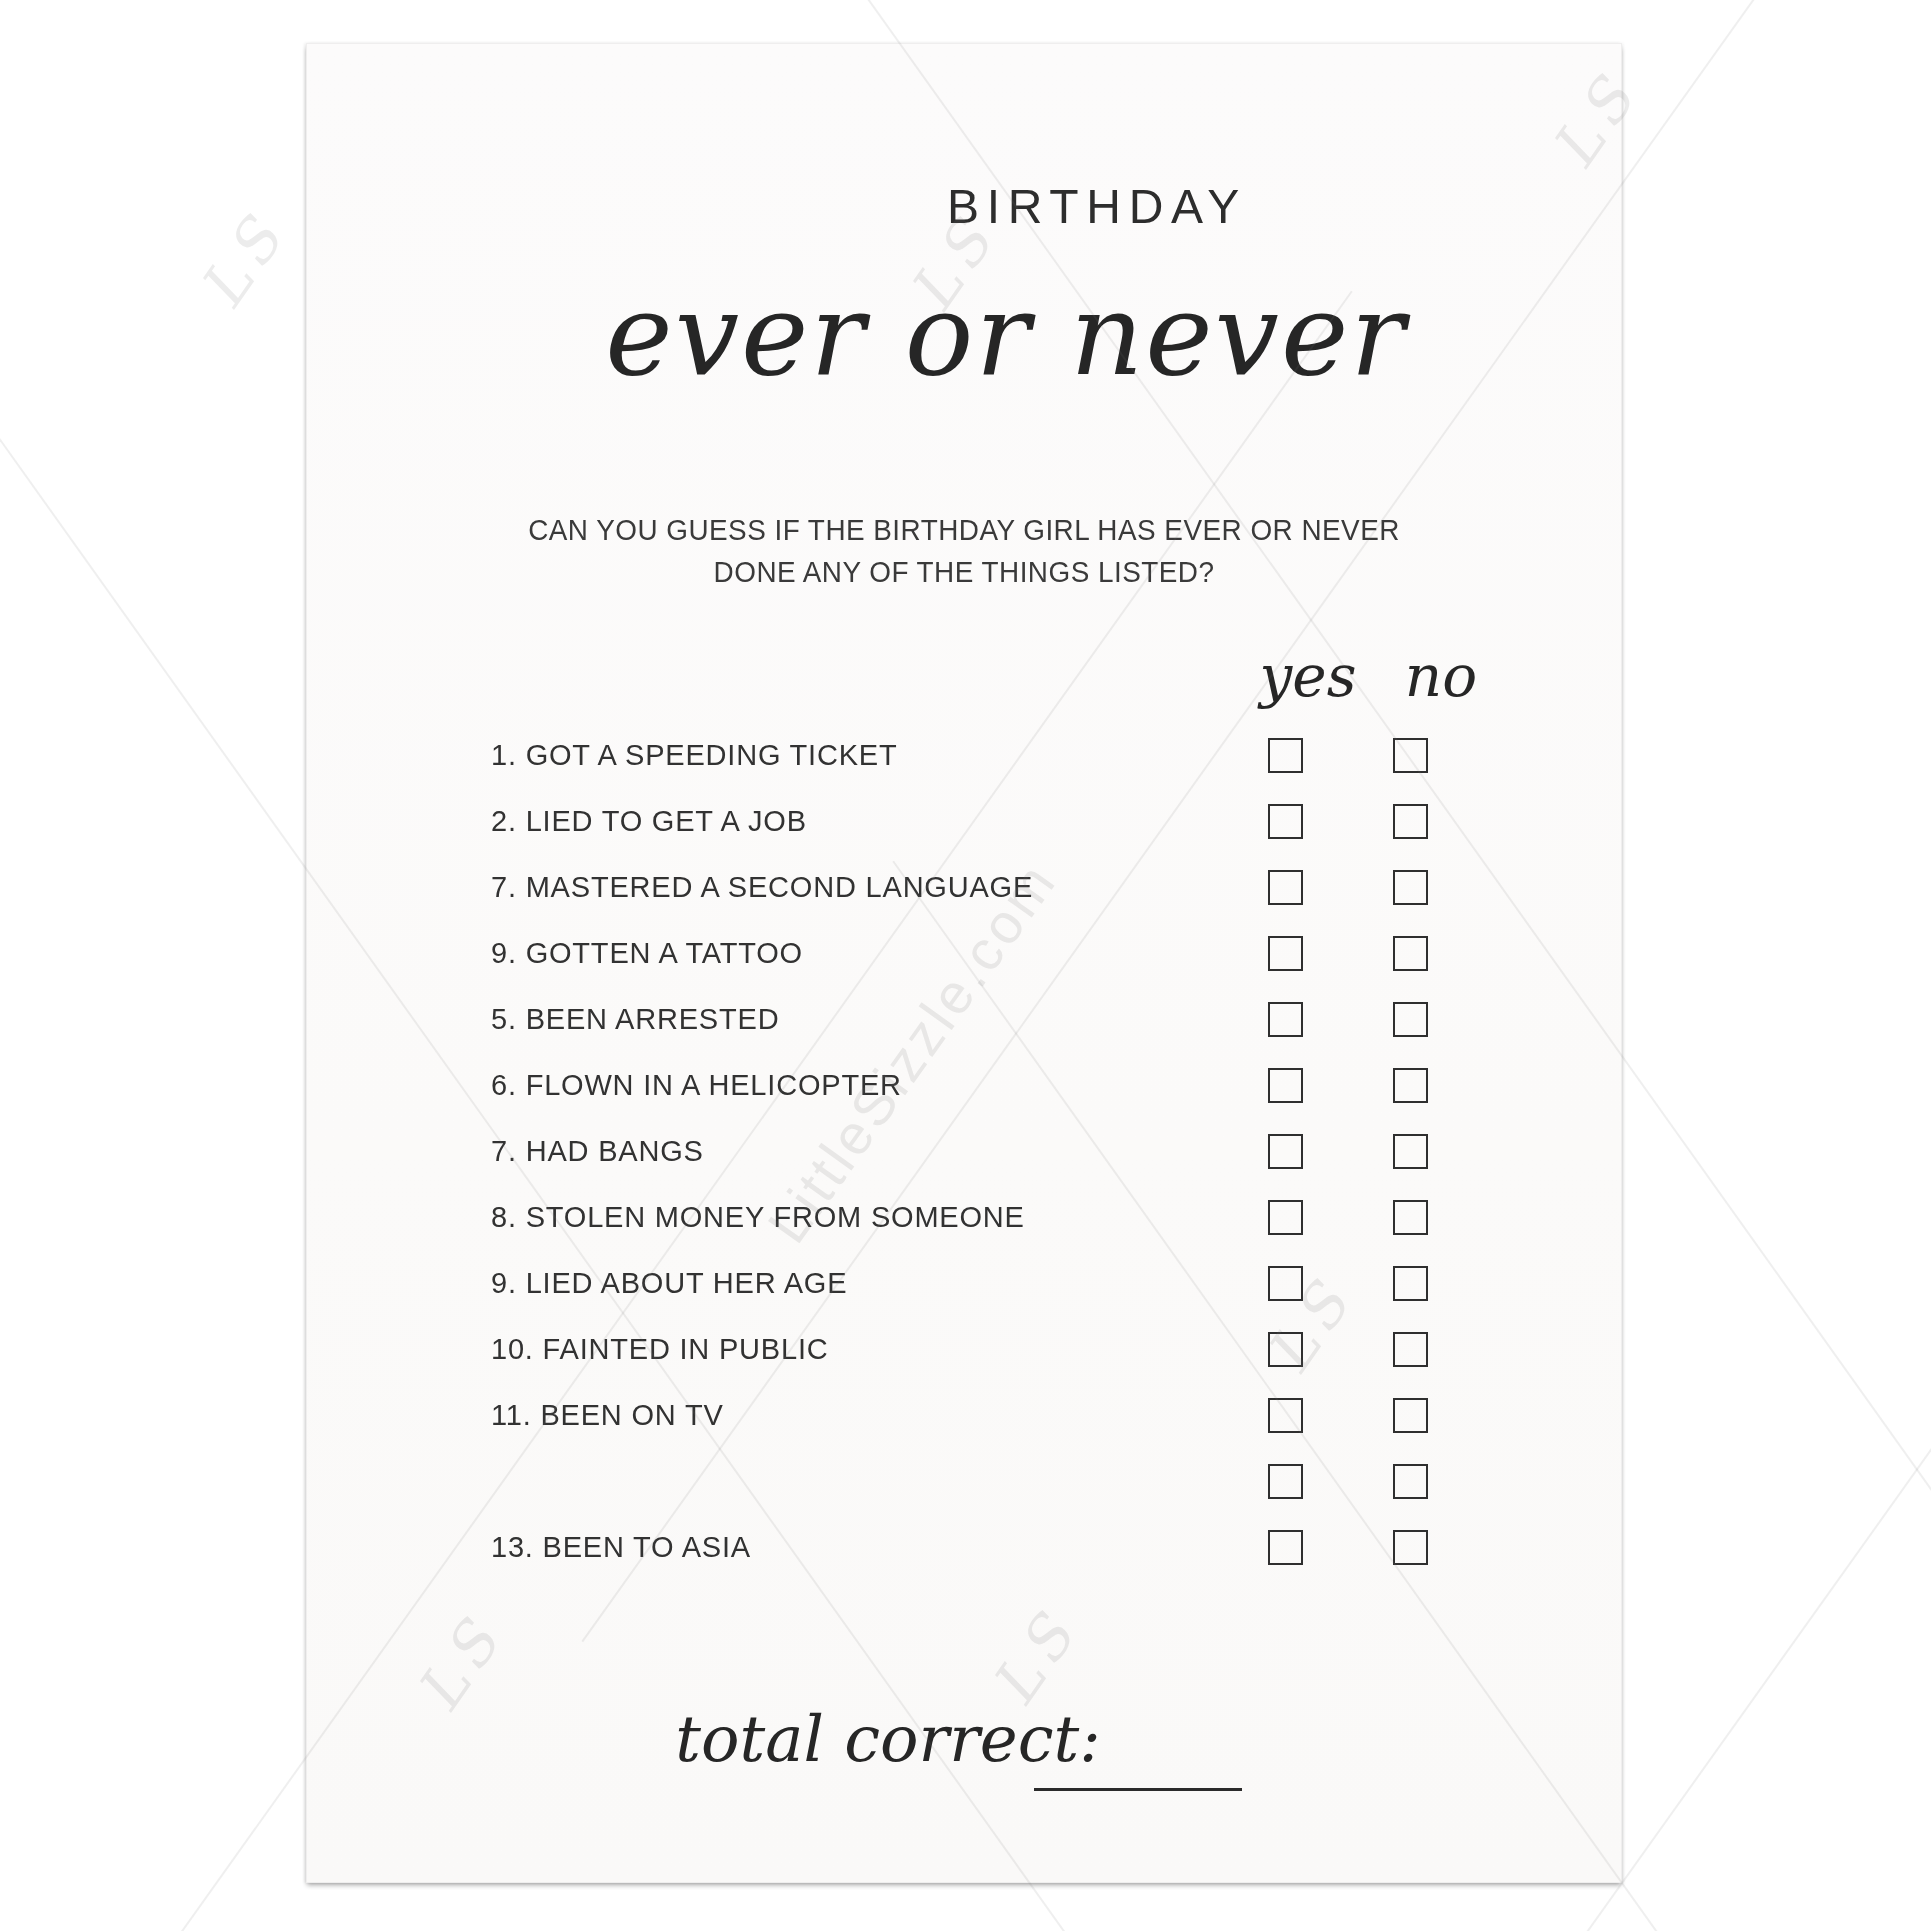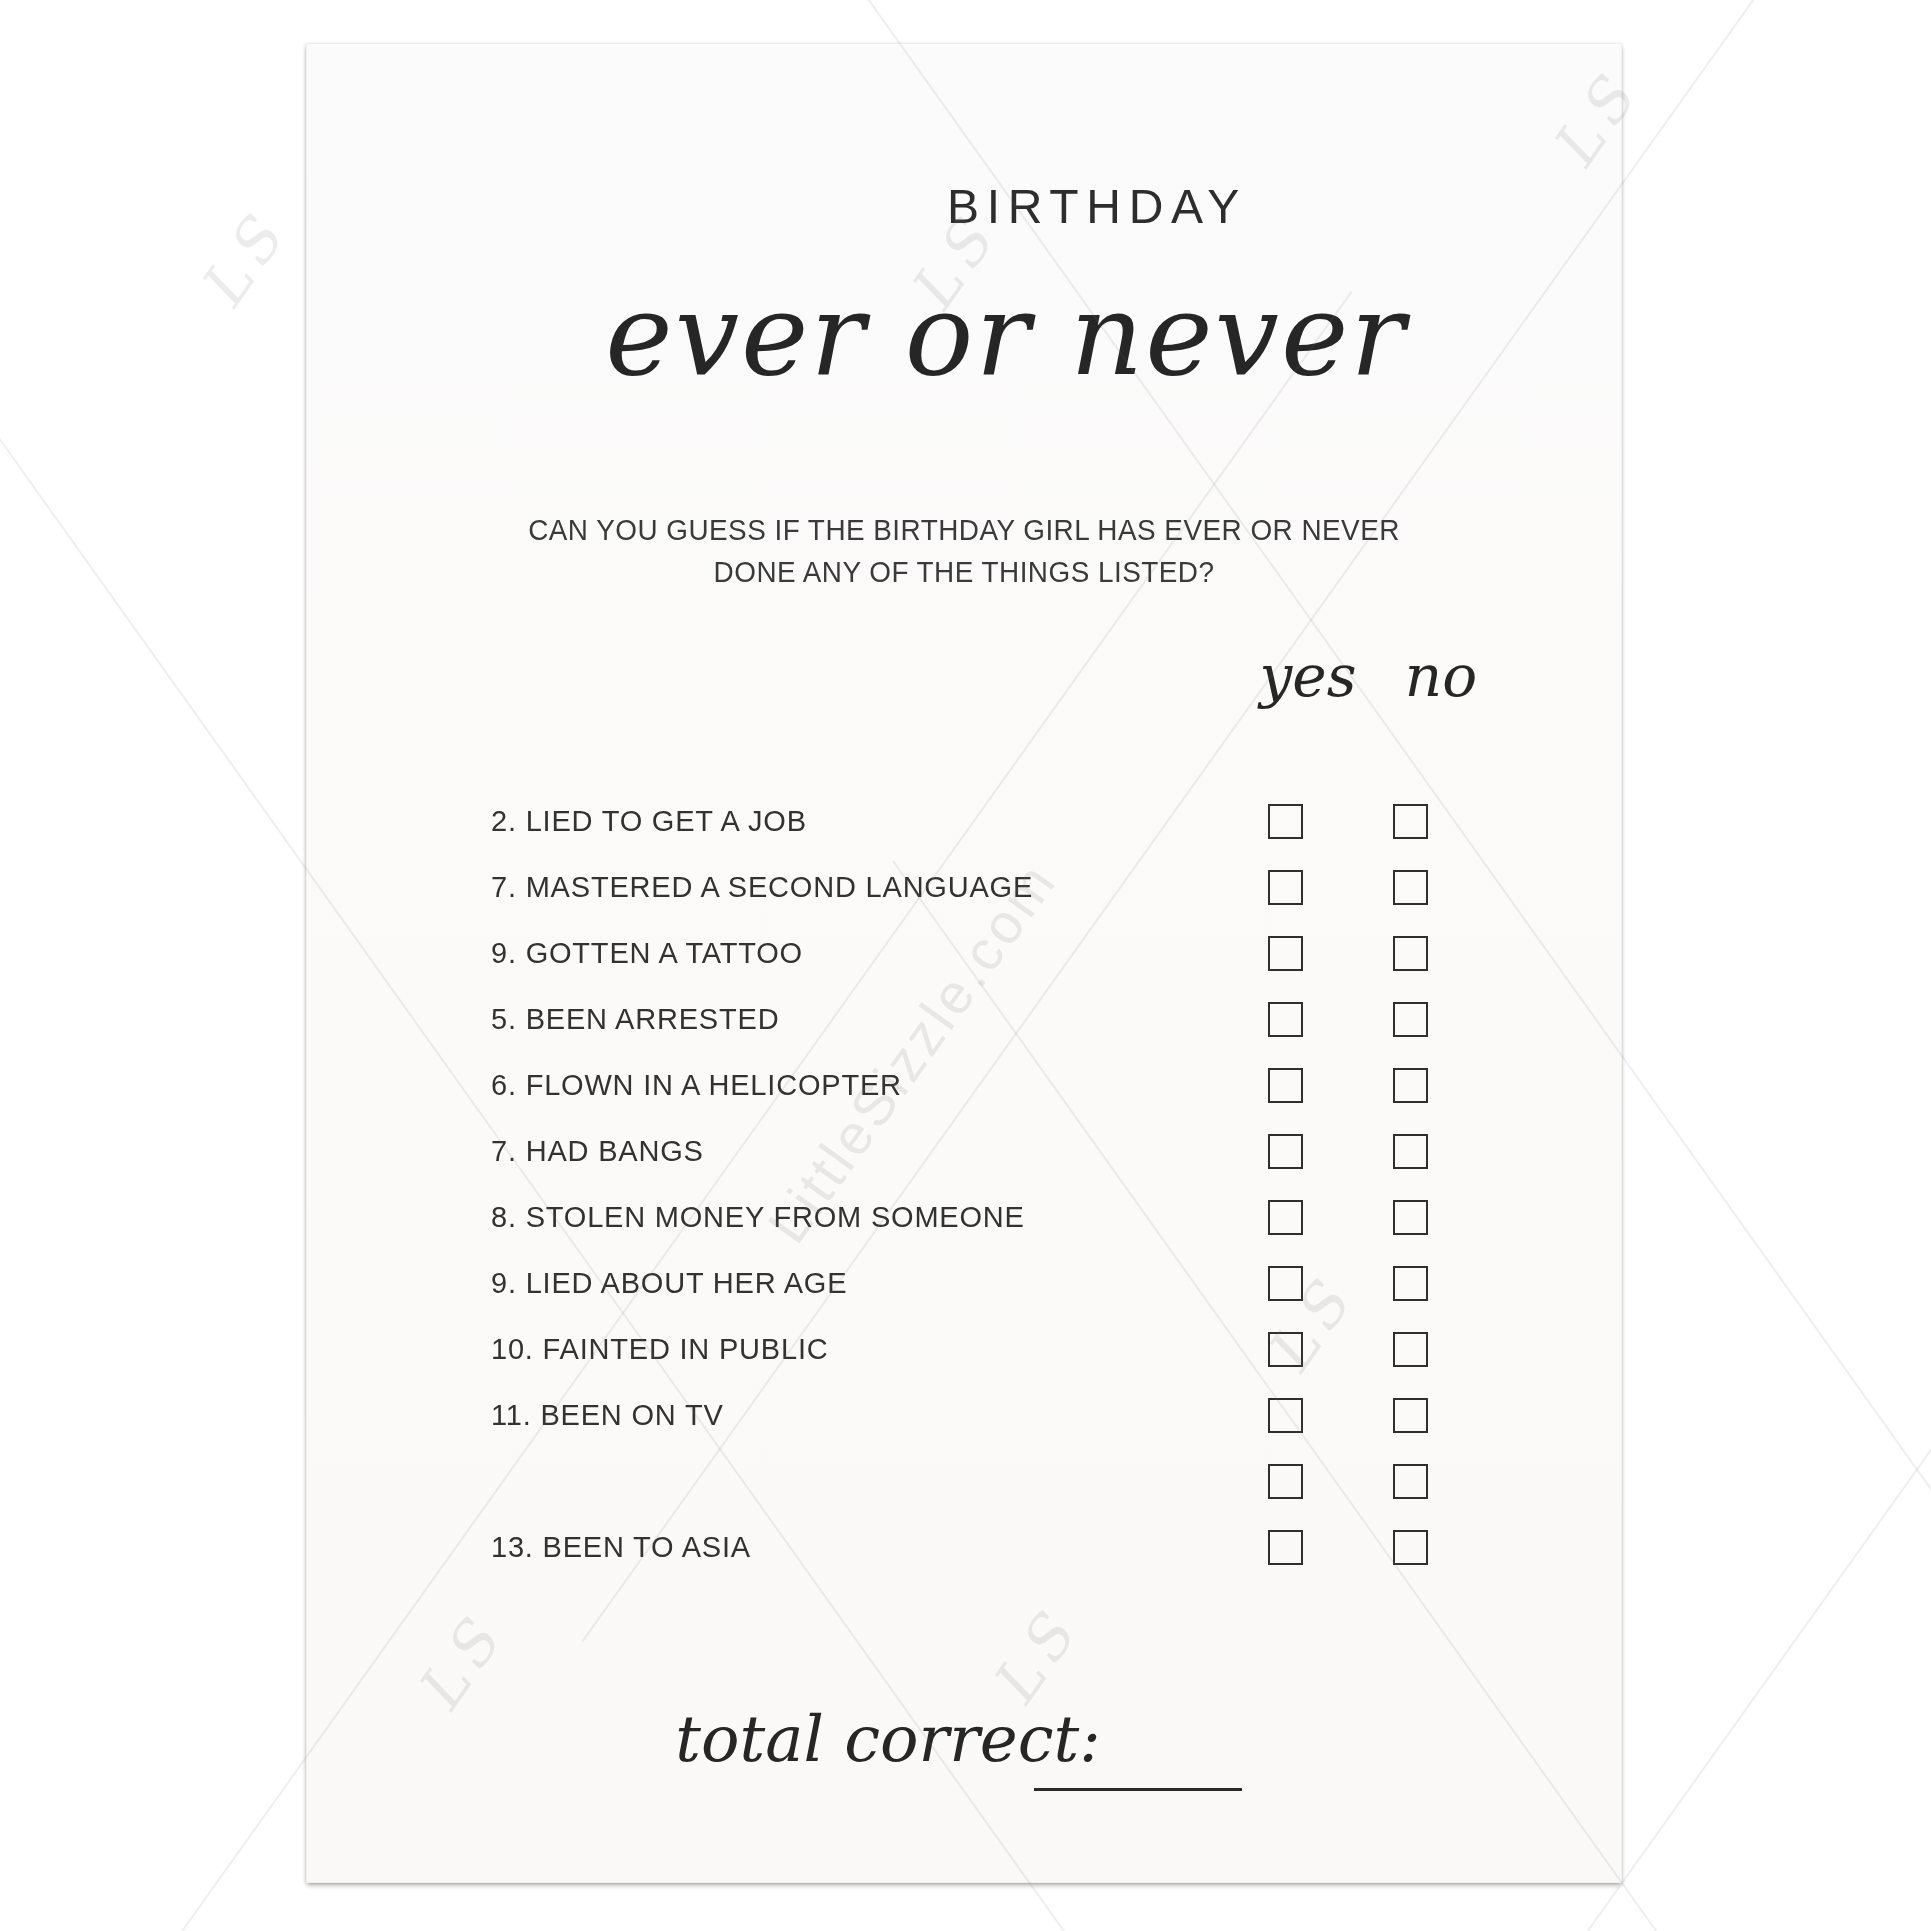--- a/index.html
+++ b/index.html
@@ -87,20 +87,25 @@
     <div class="script script-title">ever or never</div>
 
     <div class="subtitle">
       <div>CAN YOU GUESS IF THE BIRTHDAY GIRL HAS EVER OR NEVER</div>
       <div>DONE ANY OF THE THINGS LISTED?</div>
     </div>
 
     <div class="script col-head yes">yes</div>
     <div class="script col-head no">no</div>
 
+    <div class="qrow" style="--i:0">
+      <span class="qtext">1. GOT A SPEEDING TICKET</span>
+      <span class="cb yes"></span>
+      <span class="cb no"></span>
+    </div>
     <div class="qrow" style="--i:1">
       <span class="qtext">2. LIED TO GET A JOB</span>
       <span class="cb yes"></span>
       <span class="cb no"></span>
     </div>
     <div class="qrow" style="--i:2">
       <span class="qtext">7. MASTERED A SECOND LANGUAGE</span>
       <span class="cb yes"></span>
       <span class="cb no"></span>
     </div>

